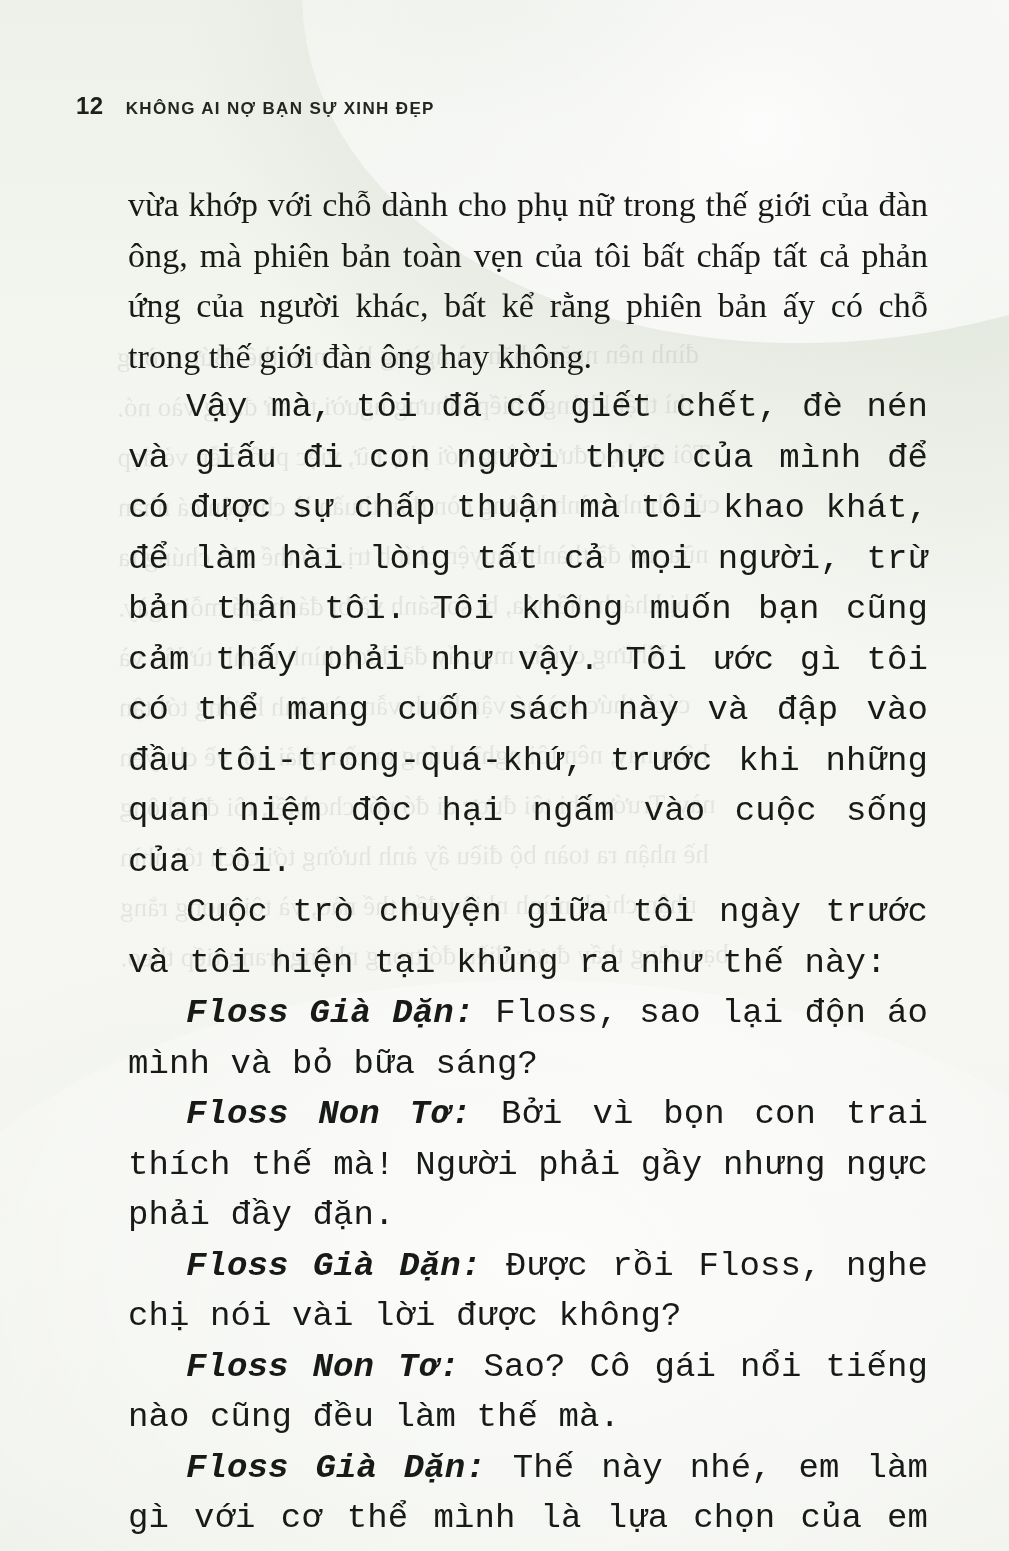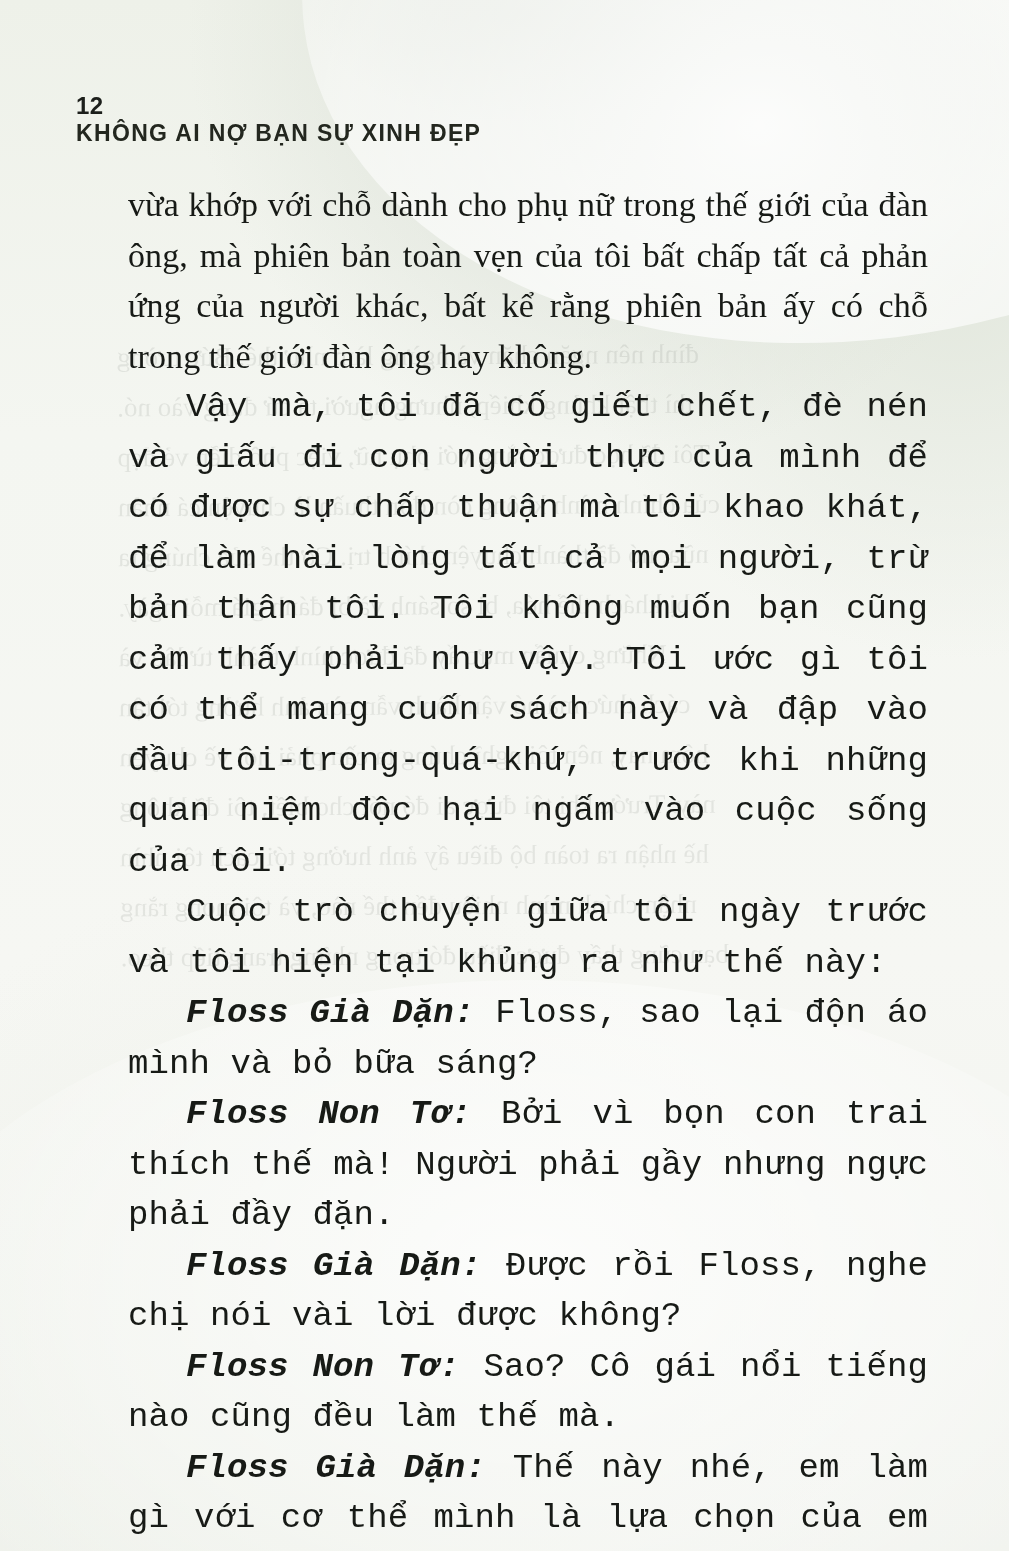--- a/index.html
+++ b/index.html
@@ -84,32 +84,32 @@
     width: 1009px;
     height: 1551px;
   }
 
   .header {
     position: absolute;
     left: 76px;
     top: 92px;
     display: flex;
     align-items: baseline;
+    gap: 22px;
     color: #1c1f1b;
-    flex-direction: column;
   }
   .folio {
     font-family: "Liberation Sans", sans-serif;
     font-weight: bold;
     font-size: 24px;
     letter-spacing: 0.5px;
   }
   .running-head {
     font-family: "Liberation Sans", sans-serif;
-    font-size: 23px;
+    font-size: 17px;
     font-weight: bold;
     letter-spacing: 1.35px;
     color: #23271f;
   }
 
   .body-col {
     position: absolute;
     left: 128px;
     top: 180px;
     width: 800px;

